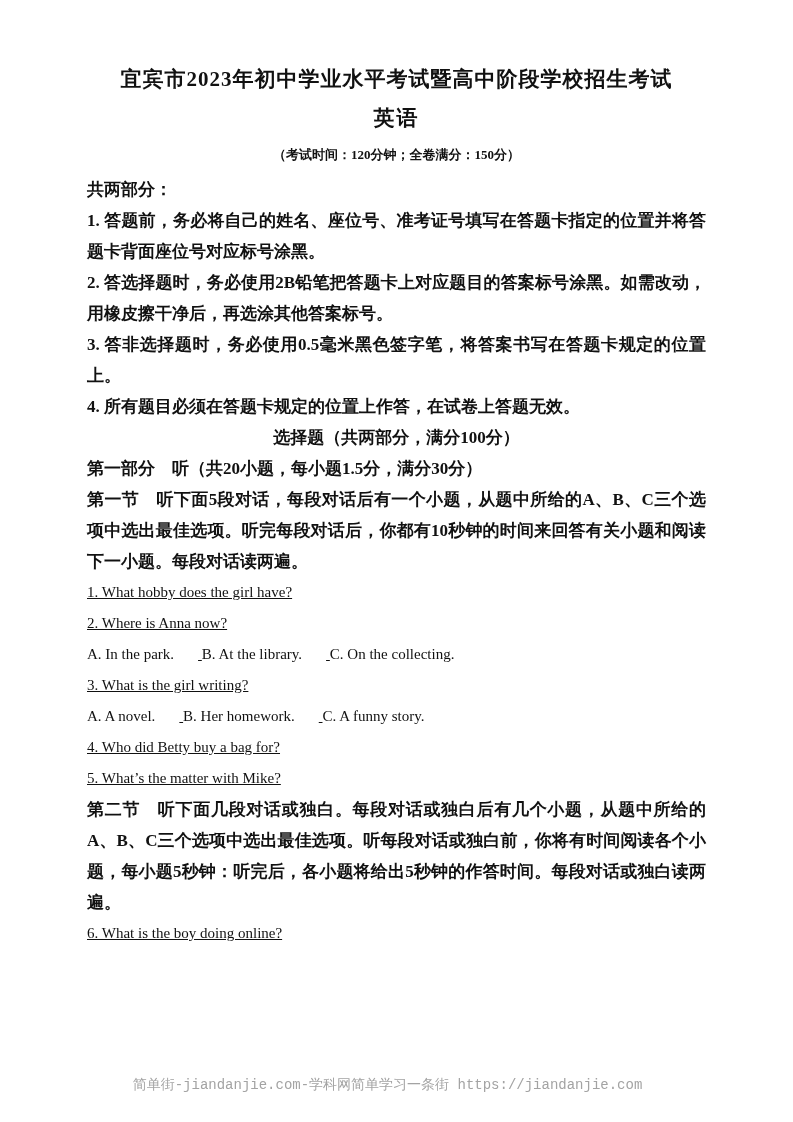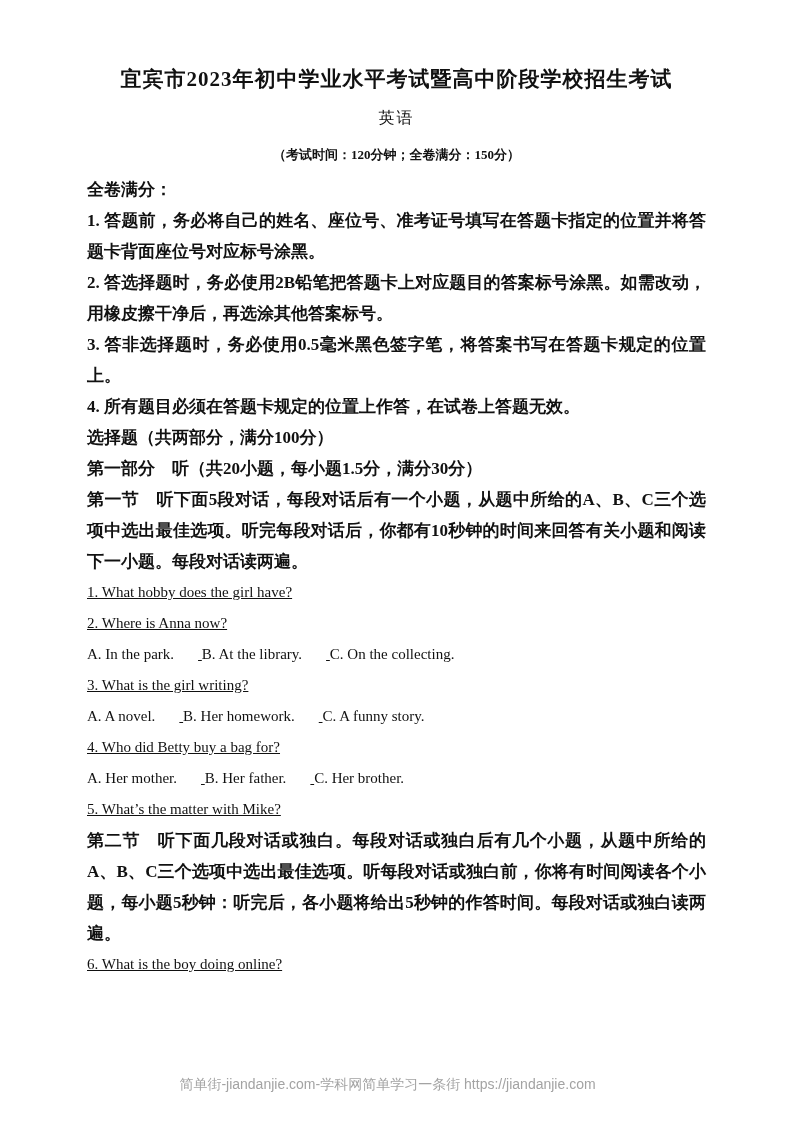--- a/index.html
+++ b/index.html
@@ -21,43 +21,43 @@
   }
   .title {
     font-size: 21px;
     font-weight: bold;
     text-align: center;
     margin: 0 0 8px 0;
     line-height: 30px;
     letter-spacing: 1px;
   }
   .subtitle {
-    font-size: 16px;
-    font-weight: normal;
+    font-size: 21px;
+    font-weight: bold;
     text-align: center;
     margin: 0 0 6px 0;
     line-height: 32px;
     letter-spacing: 2px;
   }
   .exam-info {
     font-size: 13px;
     font-weight: bold;
     text-align: center;
     margin: 0 0 4px 0;
     line-height: 30px;
   }
   .cn {
     font-size: 17px;
     font-weight: bold;
     line-height: 31px;
     margin: 0;
     text-align: justify;
   }
   .cn.center {
-    text-align: left;
+    text-align: center;
   }
   .en {
     font-size: 15px;
     font-weight: normal;
     line-height: 31px;
     margin: 0;
     text-decoration: underline;
   }
   .opt {
     display: inline-block;
@@ -65,36 +65,36 @@
   }
   .opt:last-child {
     margin-right: 0;
   }
   .footer {
     position: absolute;
     left: 0;
     right: 18px;
     bottom: 28px;
     text-align: center;
-    font-family: Liberation Sans, sans-serif;
+    font-family: Liberation Mono, monospace;
     font-size: 14px;
     color: #a3a3a3;
     font-weight: normal;
   }
 </style>
 </head>
 <body>
 
 <div class="page">
 
   <h1 class="title">宜宾市2023年初中学业水平考试暨高中阶段学校招生考试</h1>
   <h2 class="subtitle">英语</h2>
   <p class="exam-info">（考试时间：120分钟；全卷满分：150分）</p>
 
-  <p class="cn">全卷满分：</p>
+  <p class="cn">共两部分：</p>
   <p class="cn">1. 答题前，务必将自己的姓名、座位号、准考证号填写在答题卡指定的位置并将答题卡背面座位号对应标号涂黑。</p>
   <p class="cn">2. 答选择题时，务必使用2B铅笔把答题卡上对应题目的答案标号涂黑。如需改动，用橡皮擦干净后，再选涂其他答案标号。</p>
   <p class="cn">3. 答非选择题时，务必使用0.5毫米黑色签字笔，将答案书写在答题卡规定的位置上。</p>
   <p class="cn">4. 所有题目必须在答题卡规定的位置上作答，在试卷上答题无效。</p>
 
   <p class="cn center">选择题（共两部分，满分100分）</p>
   <p class="cn">第一部分　听（共20小题，每小题1.5分，满分30分）</p>
   <p class="cn">第一节　听下面5段对话，每段对话后有一个小题，从题中所给的A、B、C三个选项中选出最佳选项。听完每段对话后，你都有10秒钟的时间来回答有关小题和阅读下一小题。每段对话读两遍。</p>
 
   <p class="en">1. What hobby does the girl have?</p>
@@ -107,25 +107,20 @@
   </p>
 
   <p class="en">3. What is the girl writing?</p>
   <p class="en">
     <span class="opt">A. A novel.</span>
     <span class="opt">B. Her homework.</span>
     <span class="opt">C. A funny story.</span>
   </p>
 
   <p class="en">4. Who did Betty buy a bag for?</p>
-  <p class="en">
-    <span class="opt">A. Her mother.</span>
-    <span class="opt">B. Her father.</span>
-    <span class="opt">C. Her brother.</span>
-  </p>
 
   <p class="en">5. What’s the matter with Mike?</p>
 
   <p class="cn">第二节　听下面几段对话或独白。每段对话或独白后有几个小题，从题中所给的A、B、C三个选项中选出最佳选项。听每段对话或独白前，你将有时间阅读各个小题，每小题5秒钟：听完后，各小题将给出5秒钟的作答时间。每段对话或独白读两遍。</p>
 
   <p class="en">6. What is the boy doing online?</p>
 
   <div class="footer">简单街-jiandanjie.com-学科网简单学习一条街 https://jiandanjie.com</div>
 
 </div>

